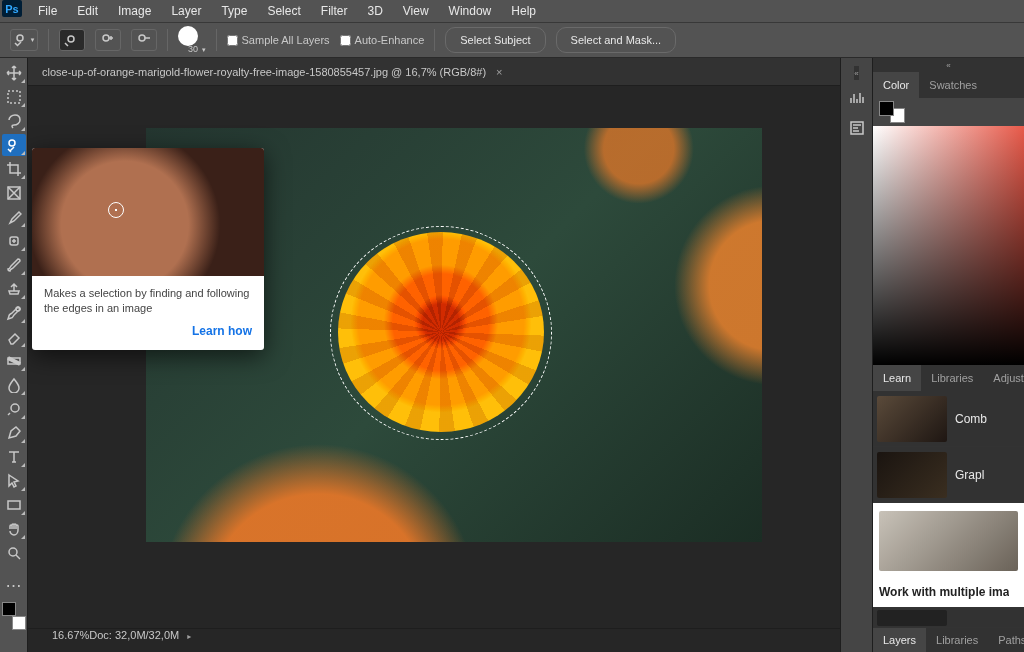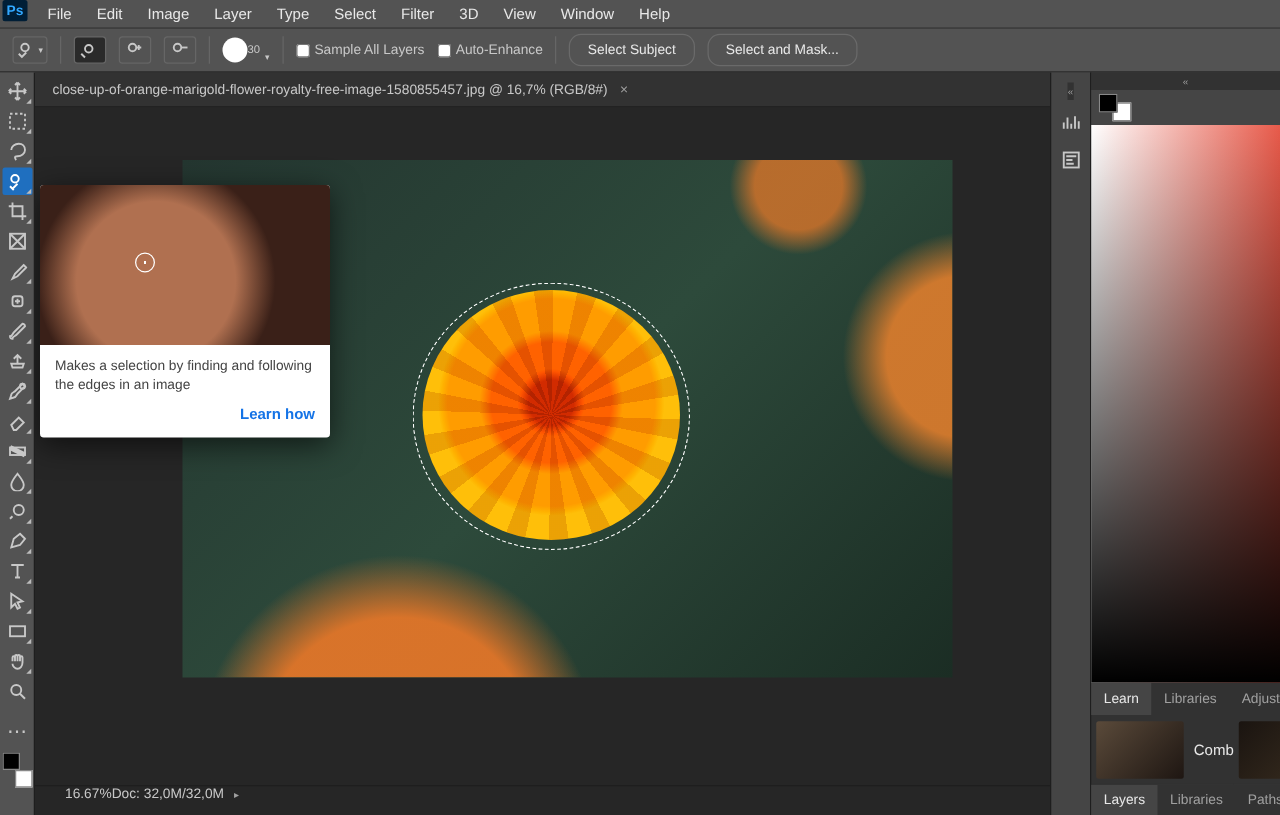--- a/index.html
+++ b/index.html
@@ -67,21 +67,21 @@
 .panel-tabs{height:26px;background:var(--bg-dark);display:flex;align-items:center;font-size:11px;color:var(--text-dim)}
 .panel-tabs .ptab{padding:0 10px;height:100%;display:flex;align-items:center;cursor:default}
 .panel-tabs .ptab.active{background:var(--bg-panel);color:var(--text-bright)}
 .swatch-panel{height:28px;background:var(--bg-panel);display:flex;align-items:center;padding:4px 6px;gap:6px}
 .swatch-fgbg{position:relative;width:26px;height:22px}
 .swatch-fgbg .a{position:absolute;width:15px;height:15px;border:1px solid #888}
 .swatch-fgbg .fb{background:#000;left:0;top:0;z-index:1}
 .swatch-fgbg .bb{background:#fff;right:0;bottom:0}
 .color-picker{flex:1;min-height:0;background:linear-gradient(to right,#fff 0%,#e85a4a 100%);position:relative}
 .color-picker::after{content:"";position:absolute;inset:0;background:linear-gradient(to bottom,transparent 0%,#000 100%)}
-.learn-items{display:flex;flex-direction:row;overflow:hidden}
+.learn-items{display:flex;flex-direction:column;overflow:hidden}
 .learn-item{display:flex;align-items:center;height:56px;border-bottom:1px solid #333;padding:4px 0 4px 4px;gap:8px}
 .learn-thumb{width:70px;height:46px;background:linear-gradient(135deg,#5a4a3a,#1e1612);flex:0 0 auto;border-radius:2px}
 .learn-item.big{flex-direction:column;align-items:flex-start;height:auto;padding:8px 6px;background:#fff;color:#222}
 .learn-item.big .learn-thumb{width:100%;height:60px;background:linear-gradient(135deg,#c8c2b8,#6a6258)}
 .learn-label{font-size:12px;color:var(--text-bright);white-space:nowrap;overflow:hidden}
 .learn-item.big .learn-label{color:#222;font-weight:600;padding-top:6px}
 .layers-tabs{height:24px}
 .collapse-chevron{height:14px;display:flex;align-items:center;justify-content:center;color:var(--text-dim);font-size:8px;background:var(--bg-dark)}
 svg{width:16px;height:16px;fill:none;stroke:currentColor;stroke-width:1.5}
 </style>
@@ -125,21 +125,21 @@
       </svg>
     </div>
   <div class="mode-btn">
       <svg viewBox="0 0 16 16">
         <circle cx="6" cy="6" r="3"></circle>
         <path d="M9 6h5"></path>
       </svg>
     </div>
   <div class="vsep"></div>
   <div class="brush-preview">
-    <div style="display:flex;flex-direction:row;align-items:center">
+    <div style="display:flex;flex-direction:column;align-items:flex-end">
       <div class="brush-dot"></div>
       <div class="brush-size">30</div>
     </div>
     <span style="font-size:7px;color:var(--text)">▾</span>
   </div>
   <div class="vsep"></div>
   <label class="chk">
       <input type="checkbox" style="">
       <span>Sample All Layers</span>
     </label>
@@ -331,20 +331,24 @@
     <div class="i">
         <svg viewBox="0 0 16 16">
           <rect x="2" y="2" width="12" height="12"></rect>
           <path d="M4 5h8M4 8h5M4 11h6"></path>
         </svg>
       </div>
   </div>
 
   <div class="right-panels">
     <div class="collapse-chevron">«</div>
+    <div class="panel-tabs">
+      <div class="ptab active">Color</div>
+      <div class="ptab">Swatches</div>
+    </div>
     <div class="swatch-panel">
       <div class="swatch-fgbg">
         <div class="a bb"></div>
         <div class="a fb"></div>
       </div>
     </div>
     <div class="color-picker"></div>
 
     <div class="panel-tabs">
       <div class="ptab active">Learn</div>
@@ -353,20 +357,24 @@
     </div>
     <div class="learn-items">
       <div class="learn-item">
         <div class="learn-thumb"></div>
         <div class="learn-label">Comb</div>
       </div>
       <div class="learn-item">
         <div class="learn-thumb" style="background:linear-gradient(135deg,#1a1410,#3a2e20)"></div>
         <div class="learn-label">Grapl</div>
       </div>
+      <div class="learn-item big">
+        <div class="learn-thumb"></div>
+        <div class="learn-label">Work with multiple ima</div>
+      </div>
       <div class="learn-item" style="height:20px">
         <div class="learn-thumb" style="height:16px;background:#222"></div>
       </div>
     </div>
 
     <div class="panel-tabs layers-tabs">
       <div class="ptab active">Layers</div>
       <div class="ptab">Libraries</div>
       <div class="ptab">Paths</div>
     </div>

